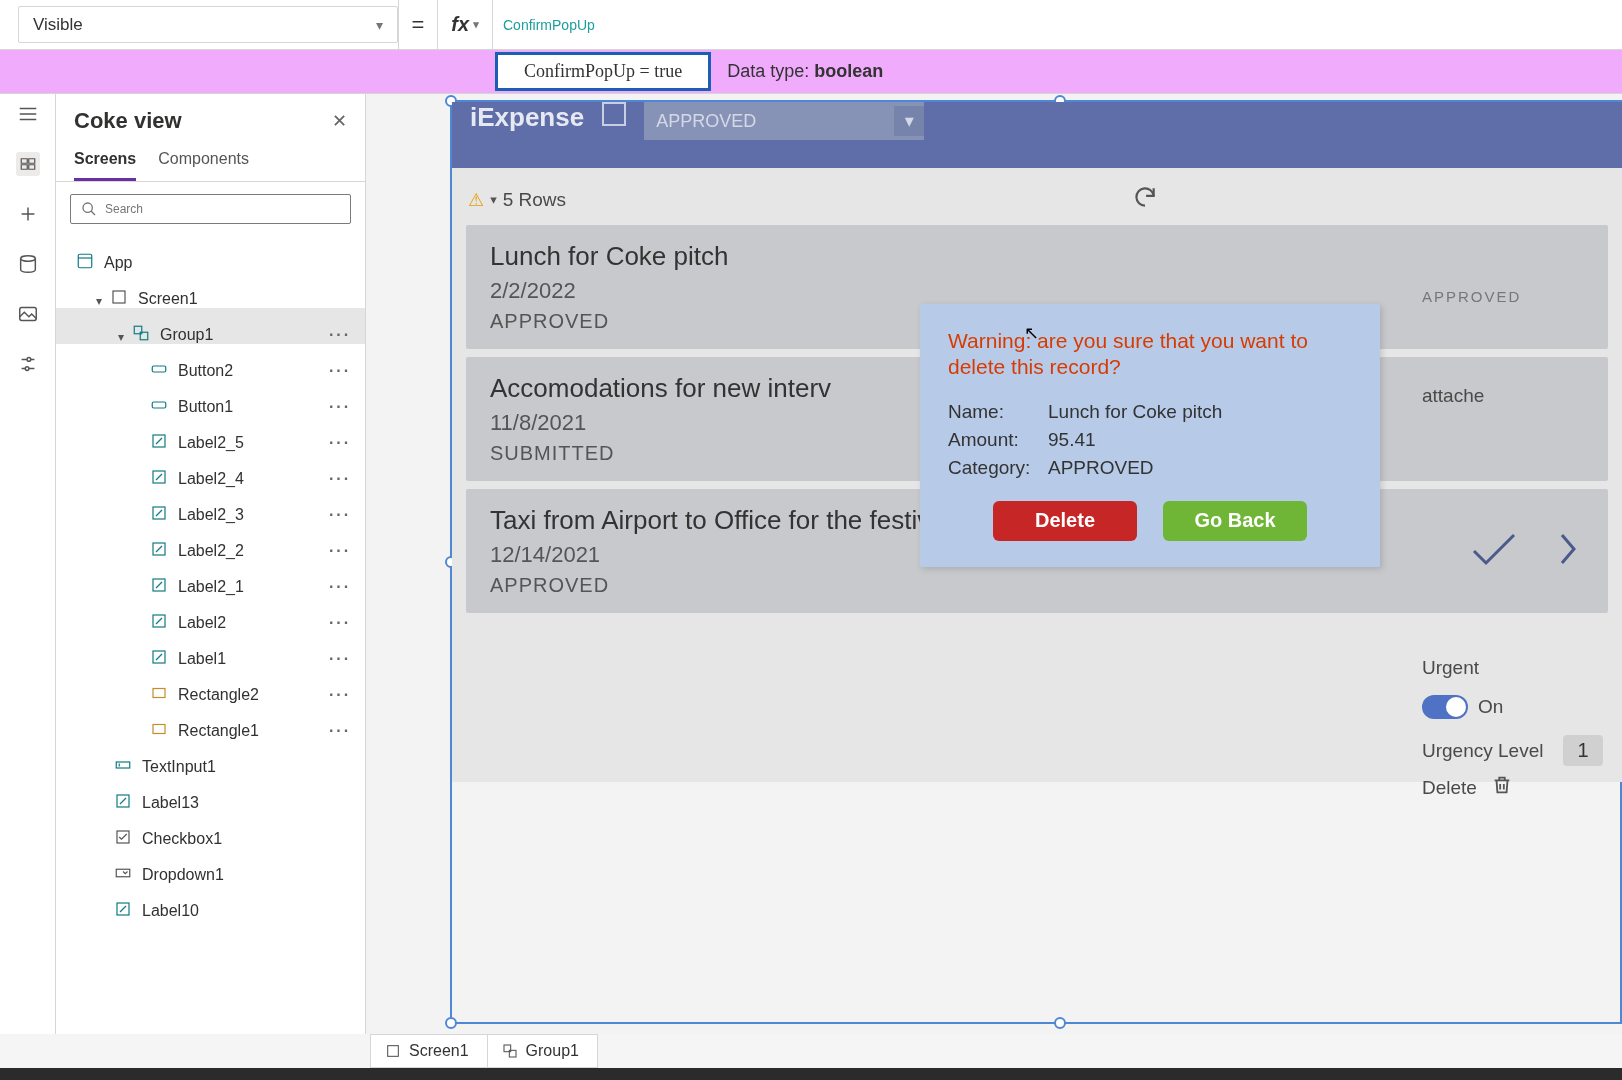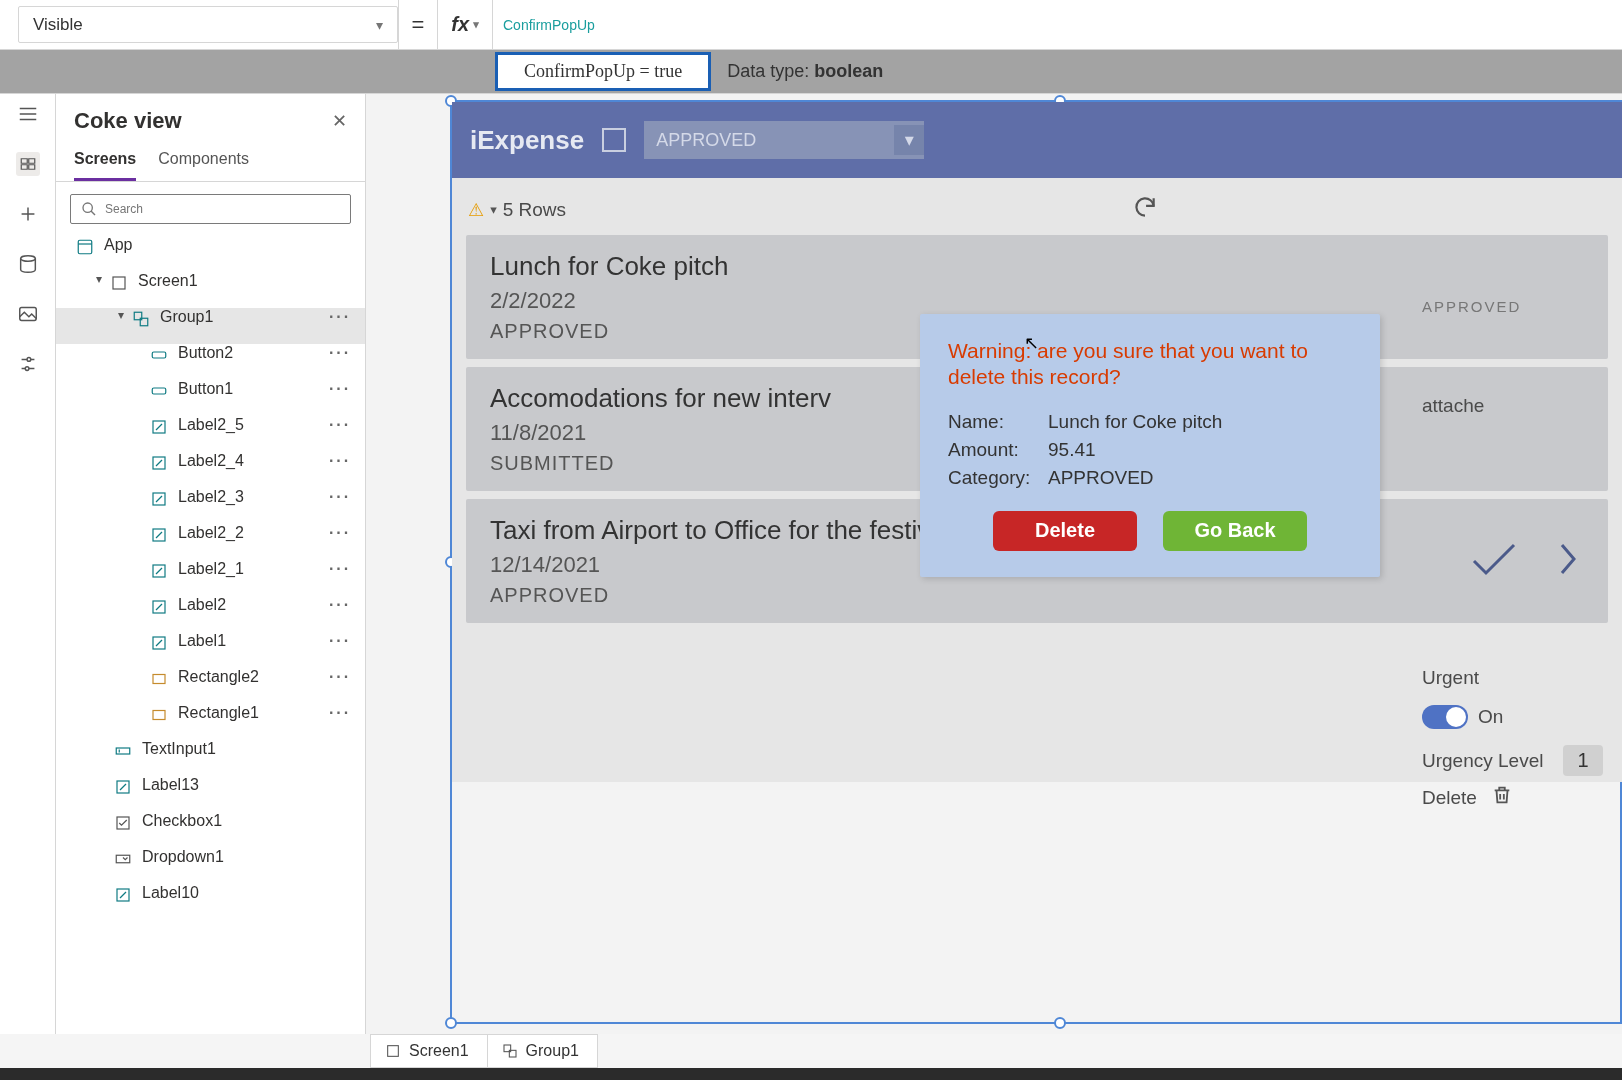--- a/index.html
+++ b/index.html
@@ -25,21 +25,21 @@
   body{margin:0;background:#f5f5f5;color:var(--text);width:1622px;height:1080px;overflow:hidden}
   
   .topbar{display:flex;align-items:stretch;height:50px;border-bottom:1px solid var(--border);background:#fff}
   .prop-select{width:380px;display:flex;align-items:center;justify-content:space-between;padding:0 14px;border:1px solid var(--border);margin:6px 0 6px 18px;border-radius:2px;background:#fff;color:var(--text);font-size:17px}
   .prop-select .chev{color:var(--muted);font-size:14px}
   .eq{width:40px;display:flex;align-items:center;justify-content:center;font-size:22px;color:var(--text);border-left:1px solid var(--border);border-right:1px solid var(--border)}
   .fx{width:55px;display:flex;align-items:center;justify-content:center;color:var(--text);font-style:italic;font-weight:600;font-size:20px;gap:4px;border-right:1px solid var(--border)}
   .fx .chev{font-style:normal;font-size:11px;color:var(--muted)}
   .formula-bar{flex:1;display:flex;align-items:center;padding:0 10px;font-family:Consolas,monospace;color:#1a9e9e;font-size:14px}
   
-  .intelli-row{height:44px;display:flex;align-items:center;padding-left:495px;border-bottom:1px solid var(--border);background:#a3a3a3;position:relative}
+  .intelli-row{height:44px;display:flex;align-items:center;padding-left:495px;border-bottom:1px solid var(--border);background:#f0abfc;position:relative}
   .intelli-box{border:3px solid #1a5fb4;padding:6px 26px;background:#fff;font-family:"Segoe UI";font-size:18px;color:#333}
   .intelli-box .kw{font-family:inherit}
   .datatype{margin-left:16px;font-size:18px;color:#333}
   .datatype b{font-weight:600}
   
   .main{display:flex;height:calc(1080px - 50px - 44px - 34px - 12px)}
   .leftrail{width:56px;background:#fff;border-right:1px solid var(--border);display:flex;flex-direction:column;align-items:center;padding-top:8px;gap:26px;color:#555}
   .leftrail .ico{width:24px;height:24px;display:flex;align-items:center;justify-content:center}
   .leftrail svg{width:22px;height:22px;stroke:#555;fill:none;stroke-width:1.6}
   .tree{width:310px;background:#fff;border-right:1px solid var(--border);display:flex;flex-direction:column}
@@ -47,41 +47,41 @@
   .tree-header h1{margin:0;font-size:22px;font-weight:600;color:#323130}
   .tree-header .close{color:#666;font-size:18px}
   .tree-tabs{display:flex;gap:22px;padding:4px 18px 0 18px;border-bottom:1px solid var(--border)}
   .tree-tabs .tab{padding:6px 0 10px 0;font-size:16px;color:#555}
   .tree-tabs .tab.active{color:#323130;font-weight:700;border-bottom:3px solid #6b2fa0}
   .tree-search{margin:12px 14px;display:flex;align-items:center;border:1px solid #7a7a7a;border-radius:2px;padding:6px 10px;gap:8px;color:#767676;font-size:12px}
   .tree-search svg{width:16px;height:16px;stroke:#767676;fill:none;stroke-width:2}
   .tree-list{flex:1;overflow:auto;font-size:16px;position:relative}
   .tree-list::-webkit-scrollbar{width:10px}
   .tree-list::-webkit-scrollbar-thumb{background:#c1c1c1;border-radius:5px}
-  .node{display:flex;align-items:flex-start;height:36px;padding-right:8px;position:relative}
+  .node{display:flex;align-items:flex-end;height:36px;padding-right:8px;position:relative}
   .node .ico{display:flex;align-items:center;justify-content:center;width:22px;height:22px;margin-right:8px}
   .node .ico svg{width:18px;height:18px;stroke:#0f7b83;fill:none;stroke-width:1.6}
   .node .label{flex:1;color:#323130}
   .node .more{color:#666;letter-spacing:2px;font-weight:700;padding:0 6px}
   .node.selected{background:var(--select)}
   .node .chev{width:18px;text-align:center;color:#555;font-size:12px}
   .ind0{padding-left:18px}
   .ind1{padding-left:34px}
   .ind2{padding-left:56px}
   .ind3{padding-left:92px}
   
   .canvas-wrap{flex:1;background:#f3f3f3;position:relative;overflow:hidden}
   .selection{position:absolute;left:84px;top:6px;right:0;bottom:10px;border:2px solid var(--handle)}
   .handle{position:absolute;width:12px;height:12px;background:#fff;border:2px solid var(--handle);border-radius:50%}
   .h-tl{left:-7px;top:-7px}
   .h-ml{left:-7px;top:50%;transform:translateY(-50%)}
   .h-bl{left:-7px;bottom:-7px}
   
   .app{position:absolute;left:86px;top:8px;right:0;height:680px;background:#e6e6e6;display:flex;flex-direction:column}
-  .app-header{height:76px;background:var(--header-dark);display:flex;align-items:center;padding:0 18px;gap:18px}
+  .app-header{height:66px;background:var(--header-dark);display:flex;align-items:flex-start;padding:0 18px;gap:18px}
   .app-title{color:#e6e9f2;font-size:26px;font-weight:600}
   .app-cb{width:24px;height:24px;border:2px solid #c9cfe0;background:transparent}
   .app-dd{flex:0 0 280px;height:38px;background:#8793b6;display:flex;align-items:center;justify-content:space-between;padding:0 12px;color:#d4d9e8;font-size:18px}
   .app-dd .dd-chev{width:30px;height:30px;background:#7684ab;display:flex;align-items:center;justify-content:center;margin-right:-12px}
   .app-search{margin-left:auto;width:280px;height:38px;background:#8793b6;display:flex;align-items:center;padding:0 12px;color:#c9cfe0;font-size:17px}
   .app-body{flex:1;position:relative;background:#e6e6e6;padding:10px 14px}
   .rows-bar{display:flex;align-items:center;gap:6px;color:#4a4a4a;font-size:19px;margin:6px 0 10px 2px}
   .warn-tri{color:#e69b00;font-size:18px}
   .refresh{margin-left:560px;color:#555}
   .refresh svg{width:26px;height:26px;stroke:#555;fill:none;stroke-width:2}

